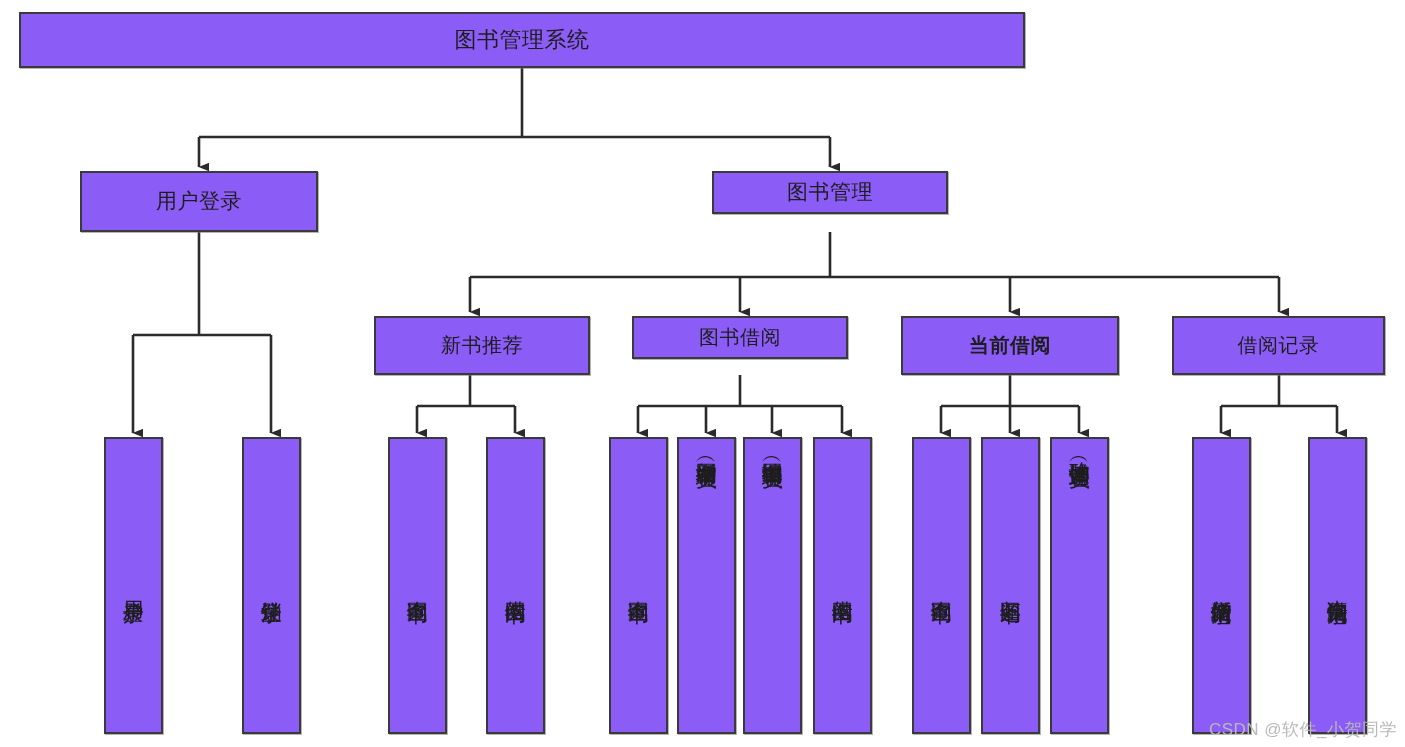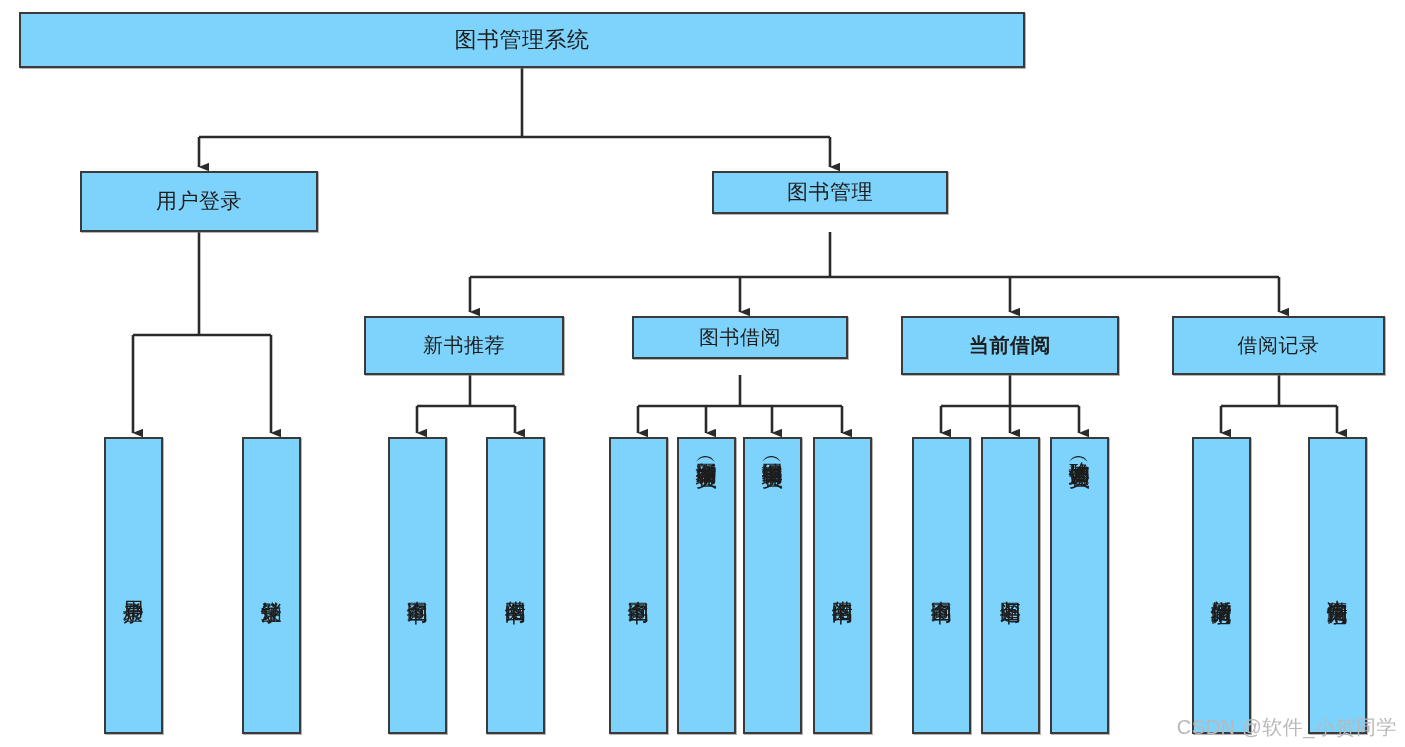--- a/index.html
+++ b/index.html
@@ -22,21 +22,21 @@
     position: absolute;
     left: 0;
     top: 0;
     width: 1405px;
     height: 747px;
     pointer-events: none;
   }
   .node {
     position: absolute;
     box-sizing: border-box;
-    background: #7dd3fc;
+    background: #8b5cf6;
     border: 2.5px solid #3a3a3a;
     display: flex;
     align-items: center;
     justify-content: center;
     box-shadow: 1px 1px 0 rgba(120,120,120,0.55);
   }
   .node-label {
     color: #1d1d1d;
     font-size: 21px;
     line-height: 1.06;
@@ -62,21 +62,21 @@
   }
   .node.leaf.centered {
     align-items: center;
     padding-top: 0;
   }
   #watermark {
     position: absolute;
     right: 8px;
     bottom: 6px;
     color: #b9b9b9;
-    font-size: 20px;
+    font-size: 17px;
     letter-spacing: 0.5px;
     white-space: nowrap;
     user-select: none;
   }
 </style>
 </head>
 <body>
 
 <div id="diagram-canvas">
 
@@ -134,21 +134,21 @@
     <span class="node-label">图书管理系统</span>
   </div>
 
   <div class="node level-1" style="left:80px; top:171px; width:238px; height:61px;">
     <span class="node-label">用户登录</span>
   </div>
   <div class="node level-1" style="left:712px; top:171px; width:236px; height:43px;">
     <span class="node-label">图书管理</span>
   </div>
 
-  <div class="node level-2" style="left:364px; top:316px; width:200px; height:59px;">
+  <div class="node level-2" style="left:374px; top:316px; width:216px; height:59px;">
     <span class="node-label">新书推荐</span>
   </div>
   <div class="node level-2" style="left:632px; top:316px; width:216px; height:43px;">
     <span class="node-label">图书借阅</span>
   </div>
   <div class="node level-2" style="left:901px; top:316px; width:218px; height:59px;font-weight:bold;">
     <span class="node-label">当前借阅</span>
   </div>
   <div class="node level-2" style="left:1172px; top:316px; width:213px; height:59px;">
     <span class="node-label">借阅记录</span>

